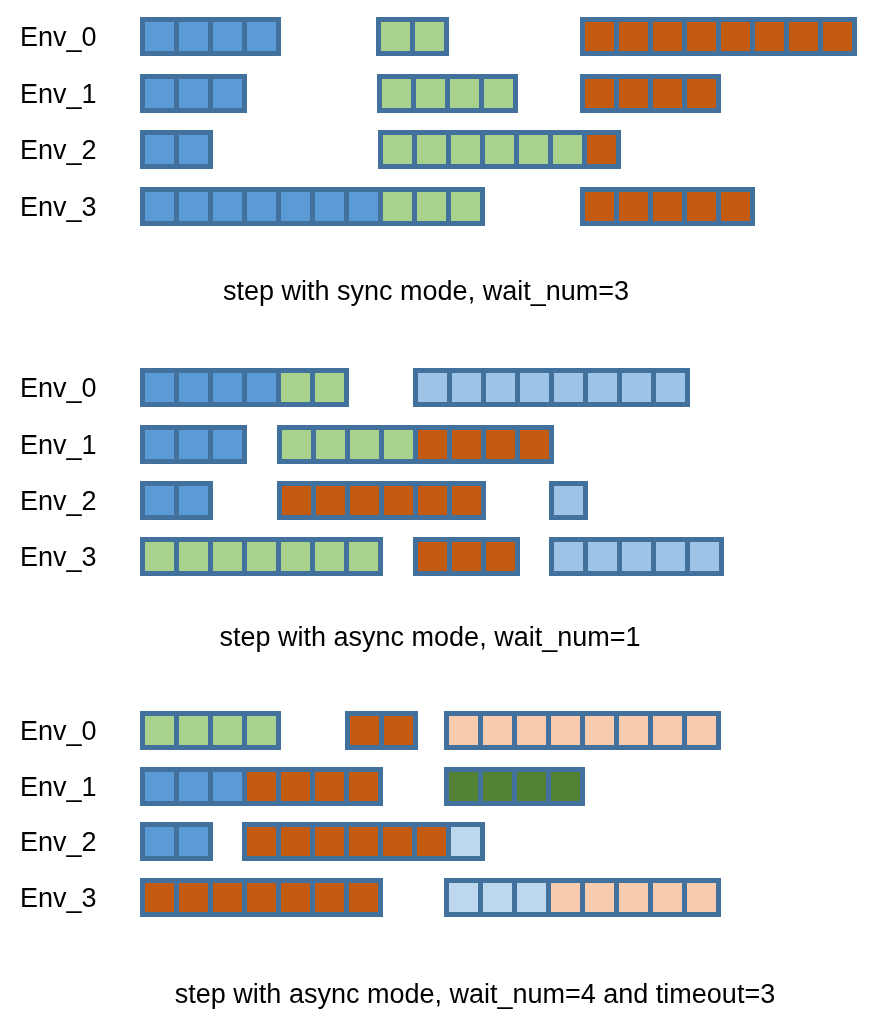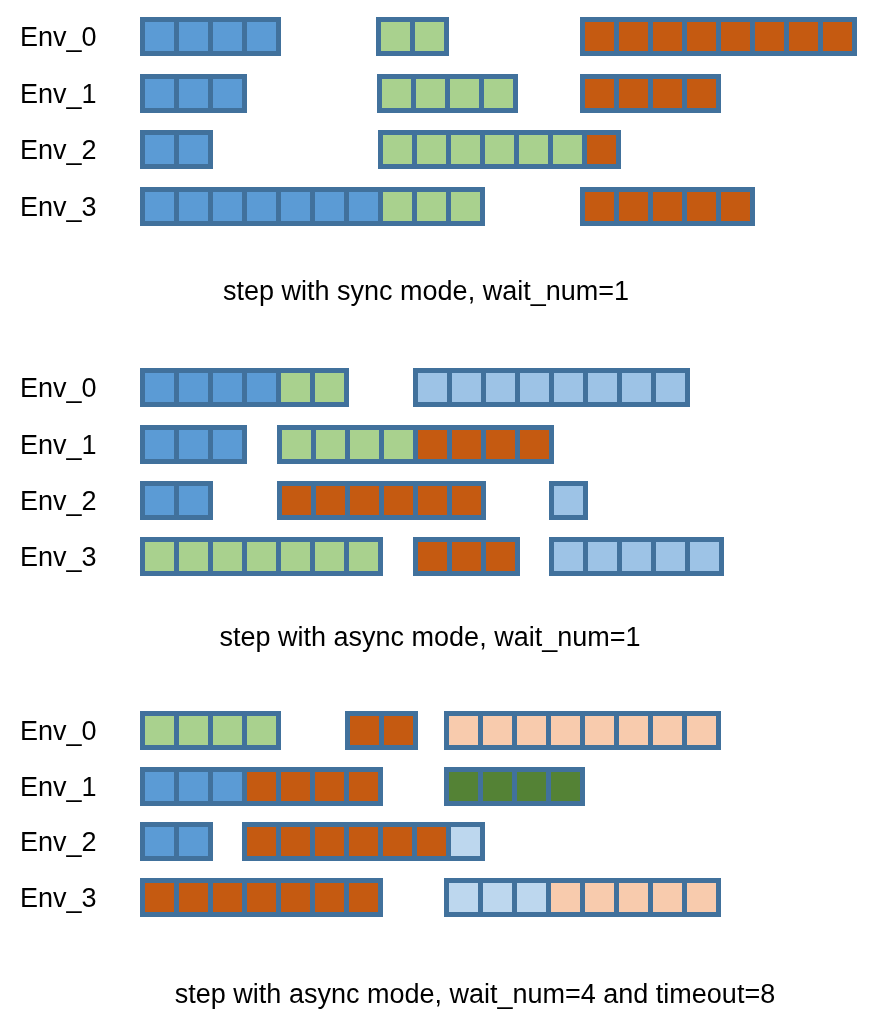--- a/index.html
+++ b/index.html
@@ -114,21 +114,21 @@
       <div class="square" style="background: rgb(169, 209, 142);"></div>
       <div class="square" style="background: rgb(169, 209, 142);"></div>
     </div>
     <div class="bar" style="left: 580px; top: 187px; background: rgb(65, 113, 156);">
       <div class="square" style="background: rgb(197, 90, 17);"></div>
       <div class="square" style="background: rgb(197, 90, 17);"></div>
       <div class="square" style="background: rgb(197, 90, 17);"></div>
       <div class="square" style="background: rgb(197, 90, 17);"></div>
       <div class="square" style="background: rgb(197, 90, 17);"></div>
     </div>
-    <div class="caption" style="left: 426px; top: 276px;">step with sync mode, wait_num=1</div>
+    <div class="caption" style="left: 426px; top: 276px;">step with sync mode, wait_num=3</div>
     <div class="env-label" style="top: 370px;">Env_0</div>
     <div class="bar" style="left: 140px; top: 368px; background: rgb(65, 113, 156);">
       <div class="square" style="background: rgb(91, 155, 213);"></div>
       <div class="square" style="background: rgb(91, 155, 213);"></div>
       <div class="square" style="background: rgb(91, 155, 213);"></div>
       <div class="square" style="background: rgb(91, 155, 213);"></div>
       <div class="square" style="background: rgb(169, 209, 142);"></div>
       <div class="square" style="background: rgb(169, 209, 142);"></div>
     </div>
     <div class="bar" style="left: 413px; top: 368px; background: rgb(65, 113, 156);">
@@ -260,14 +260,14 @@
     <div class="bar" style="left: 444px; top: 878px; background: rgb(65, 113, 156);">
       <div class="square" style="background: rgb(189, 215, 238);"></div>
       <div class="square" style="background: rgb(189, 215, 238);"></div>
       <div class="square" style="background: rgb(189, 215, 238);"></div>
       <div class="square" style="background: rgb(248, 203, 173);"></div>
       <div class="square" style="background: rgb(248, 203, 173);"></div>
       <div class="square" style="background: rgb(248, 203, 173);"></div>
       <div class="square" style="background: rgb(248, 203, 173);"></div>
       <div class="square" style="background: rgb(248, 203, 173);"></div>
     </div>
-    <div class="caption" style="left: 475px; top: 979px;">step with async mode, wait_num=4 and timeout=8</div>
+    <div class="caption" style="left: 475px; top: 979px;">step with async mode, wait_num=4 and timeout=3</div>
   </div>
 
 </body></html>

